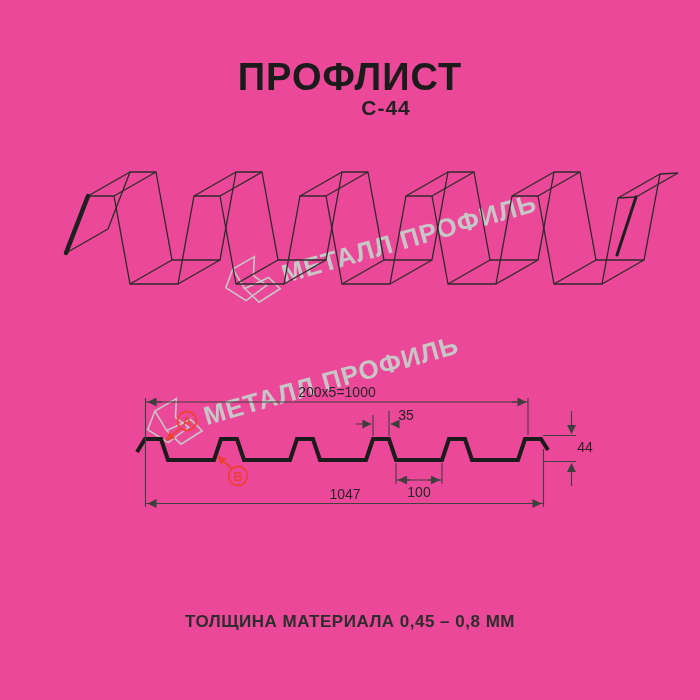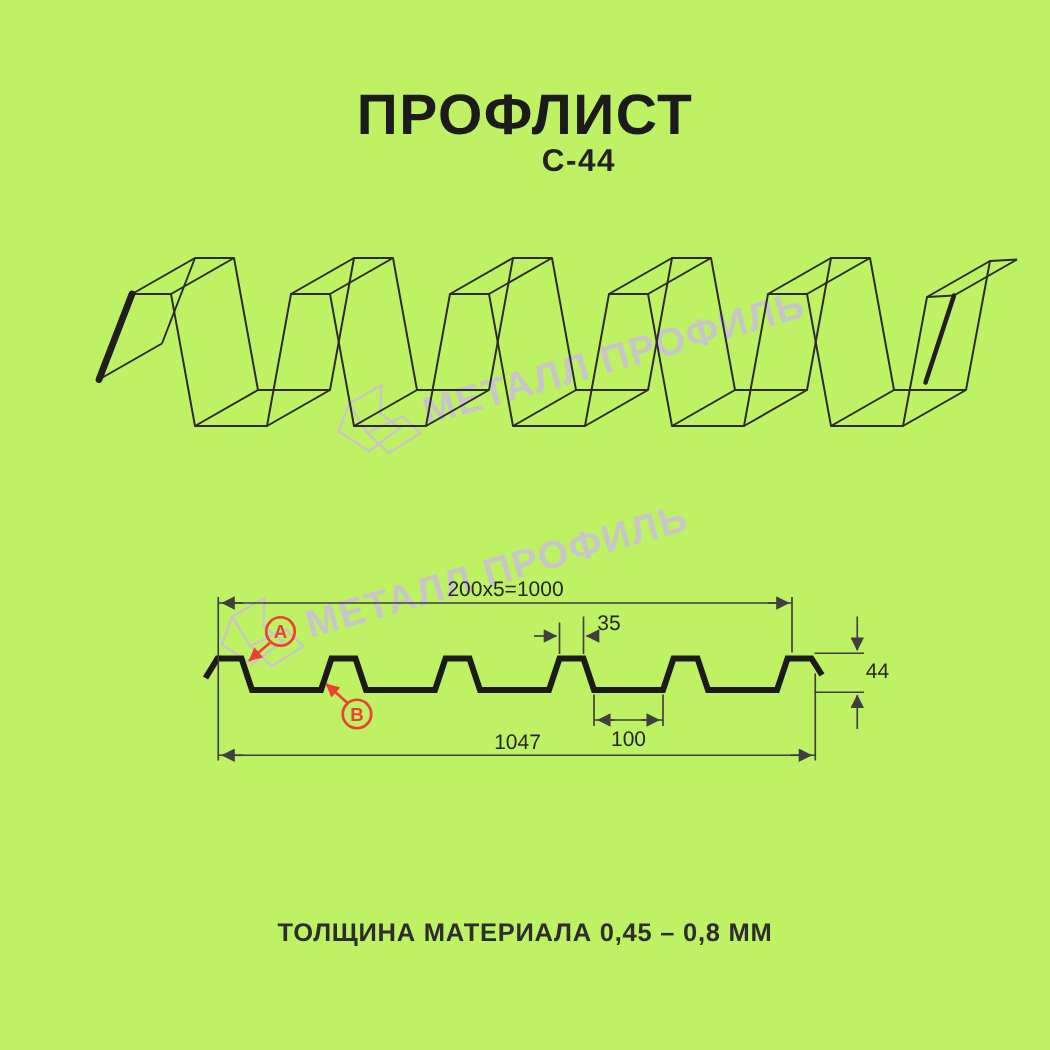--- a/index.html
+++ b/index.html
@@ -1,16 +1,16 @@
 <!DOCTYPE html>
 <html style="--accent: #ee4135; --wm: #c7c7c7; --ink: #1b1b1b; --dim: #3f3f3f;"><head>
 <meta charset="utf-8">
 <style>
   html,body{margin:0;padding:0;background:#ffffff;}
-  .page{position:relative;width:700px;height:700px;background:#bef264;overflow:hidden;
+  .page{position:relative;width:700px;height:700px;background:#ec4899;overflow:hidden;
         font-family:"Liberation Sans",sans-serif;}
   .title{position:absolute;top:56px;left:0;width:700px;text-align:center;
          font-size:38px;font-weight:800;letter-spacing:1px;color:var(--ink,#1b1b1b);}
   .model{position:absolute;top:96px;left:0;width:700px;text-align:center;
          font-size:21px;font-weight:700;letter-spacing:1px;color:#222;margin-left:36px;}
   .footer{position:absolute;top:612px;left:0;width:700px;text-align:center;
           font-size:17px;font-weight:600;letter-spacing:0.5px;color:#2d2d2d;}
   svg{position:absolute;top:0;left:0;}
   .wm-text{font-size:26px;font-weight:700;letter-spacing:1px;fill:var(--wm,#c7c7c7);}
   .wm-logo{fill:none;stroke:var(--wm,#c7c7c7);stroke-width:1.6;}

